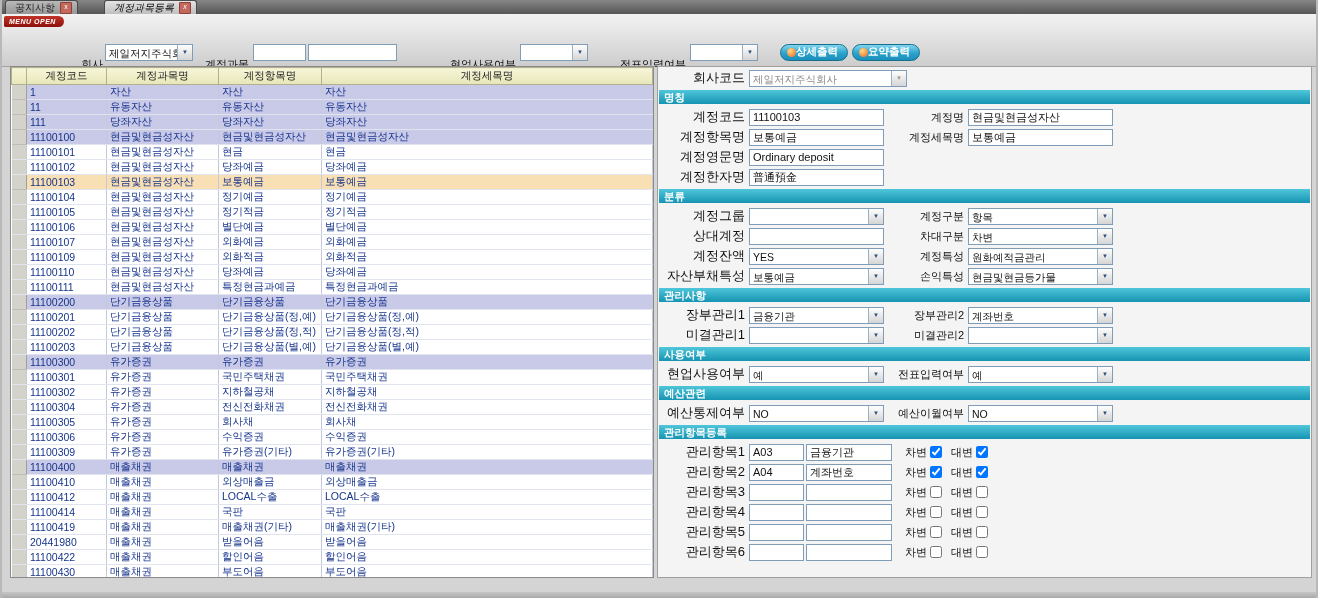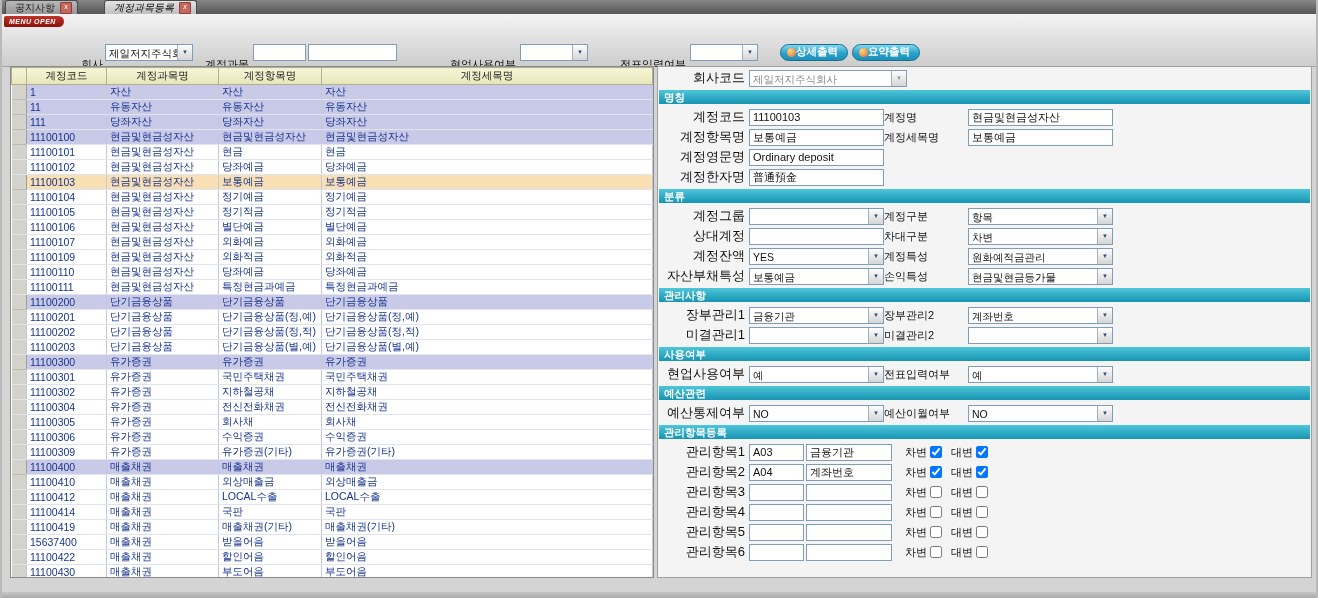--- a/index.html
+++ b/index.html
@@ -46,21 +46,21 @@
   tr.selected td{background:#f8dfb4;}
   td.selcol,tr.group td.selcol,tr.selected td.selcol{background:#d3d3cb;border-right:1px solid #a0a096;border-bottom:1px solid #bdbdb4;}
   
   .form-panel{position:absolute;left:655px;top:66px;width:655px;height:512px;background:#f4f4f4;
               border:1px solid #a0a0a0;box-sizing:border-box;overflow:hidden;padding:1px;}
   .sechead{height:14px;background:linear-gradient(#4fc6da,#1694b2);color:#fff;font-weight:bold;font-size:10.5px;
            line-height:14px;padding-left:5px;margin-bottom:3px;}
   .section{margin-bottom:2px;}
   .frow{display:flex;align-items:center;height:20px;}
   .flab{width:86px;text-align:right;padding-right:4px;font-size:13px;color:#111;white-space:nowrap;flex:none;}
-  .flab2{width:80px;padding-right:4px;font-size:11px;color:#111;white-space:nowrap;flex:none;}
+  .flab2{width:80px;text-align:right;padding-right:4px;font-size:11px;color:#111;white-space:nowrap;flex:none;}
   .w55{width:55px;flex:none;}  .w86{width:86px;flex:none;}
   .w135{width:135px;flex:none;} .w145{width:145px;flex:none;} .w158{width:158px;flex:none;}
   .w68{width:68px;flex:none;}   .w88{width:88px;flex:none;}  .w53{width:53px;flex:none;} .w89{width:89px;flex:none;}
   .cb{width:12px;height:12px;margin:0 0 0 3px;}
   .cblab{font-size:11px;color:#111;margin-left:13px;}
   .cblab.second{margin-left:9px;}
   .gap2{margin-left:2px;}
   
   .bottomstrip{position:absolute;left:0;right:0;bottom:0;height:6px;background:linear-gradient(#c6c6c6,#a9a9a9);}
 </style>
@@ -336,21 +336,21 @@
           </tr>
           <tr>
             <td class="selcol"></td>
             <td>11100419</td>
             <td>매출채권</td>
             <td>매출채권(기타)</td>
             <td>매출채권(기타)</td>
           </tr>
           <tr>
             <td class="selcol"></td>
-            <td>15637400</td>
+            <td>20441980</td>
             <td>매출채권</td>
             <td>받을어음</td>
             <td>받을어음</td>
           </tr>
           <tr>
             <td class="selcol"></td>
             <td>11100422</td>
             <td>매출채권</td>
             <td>할인어음</td>
             <td>할인어음</td>

